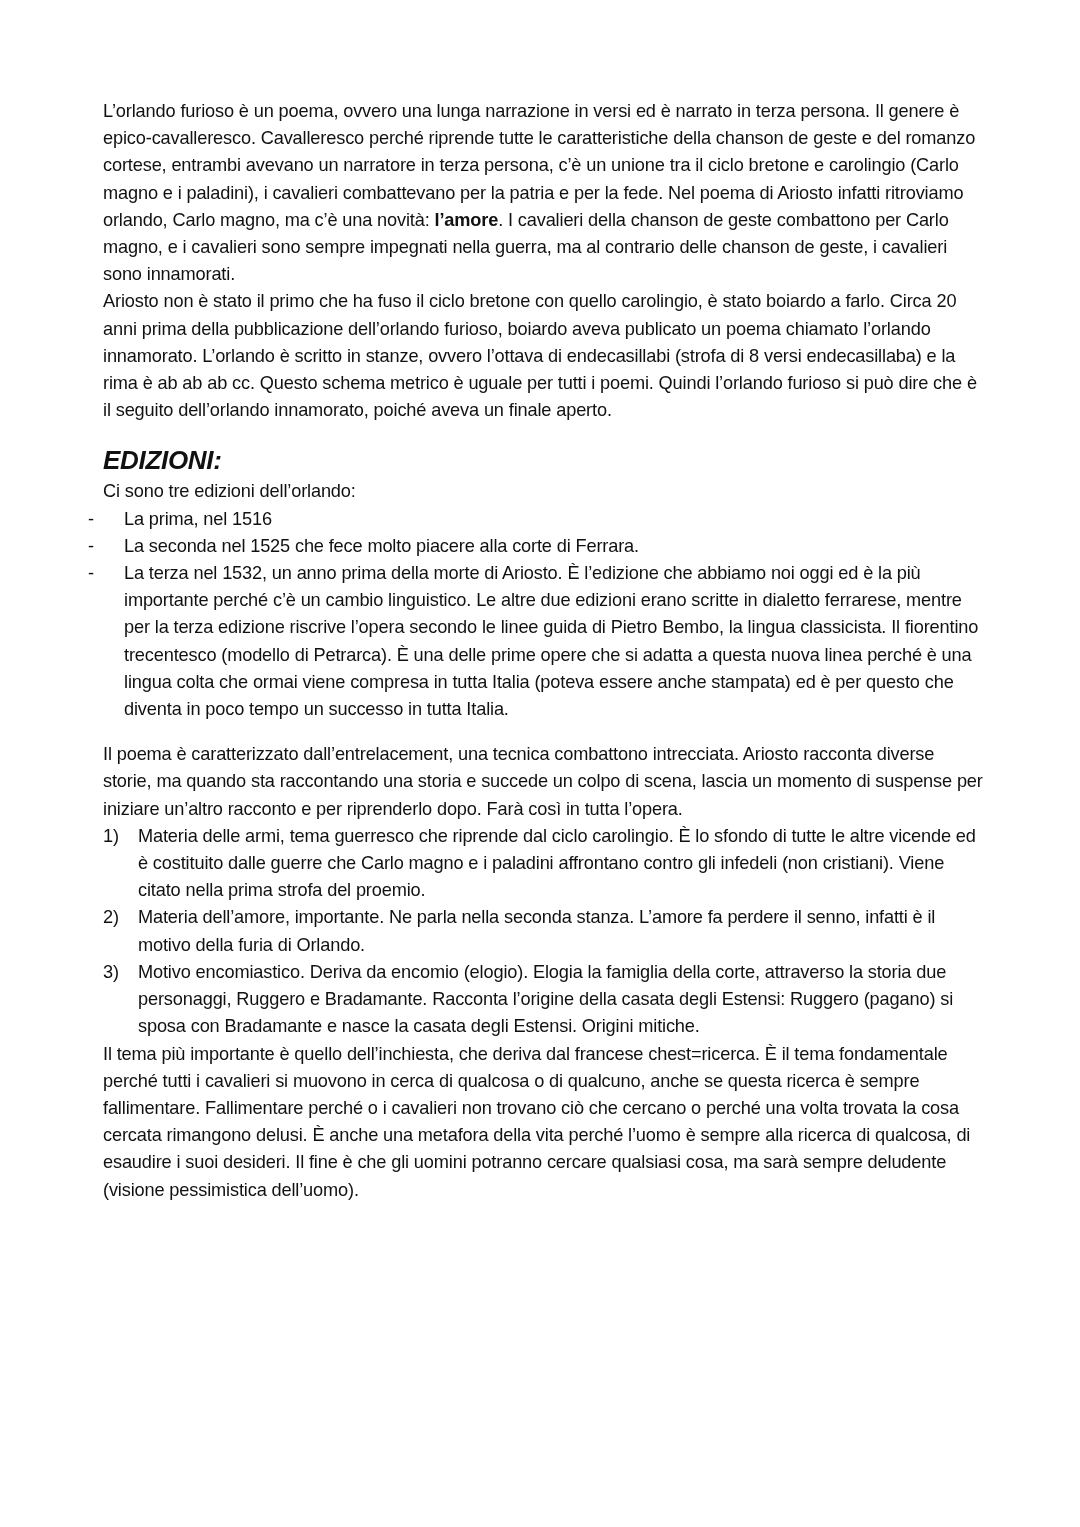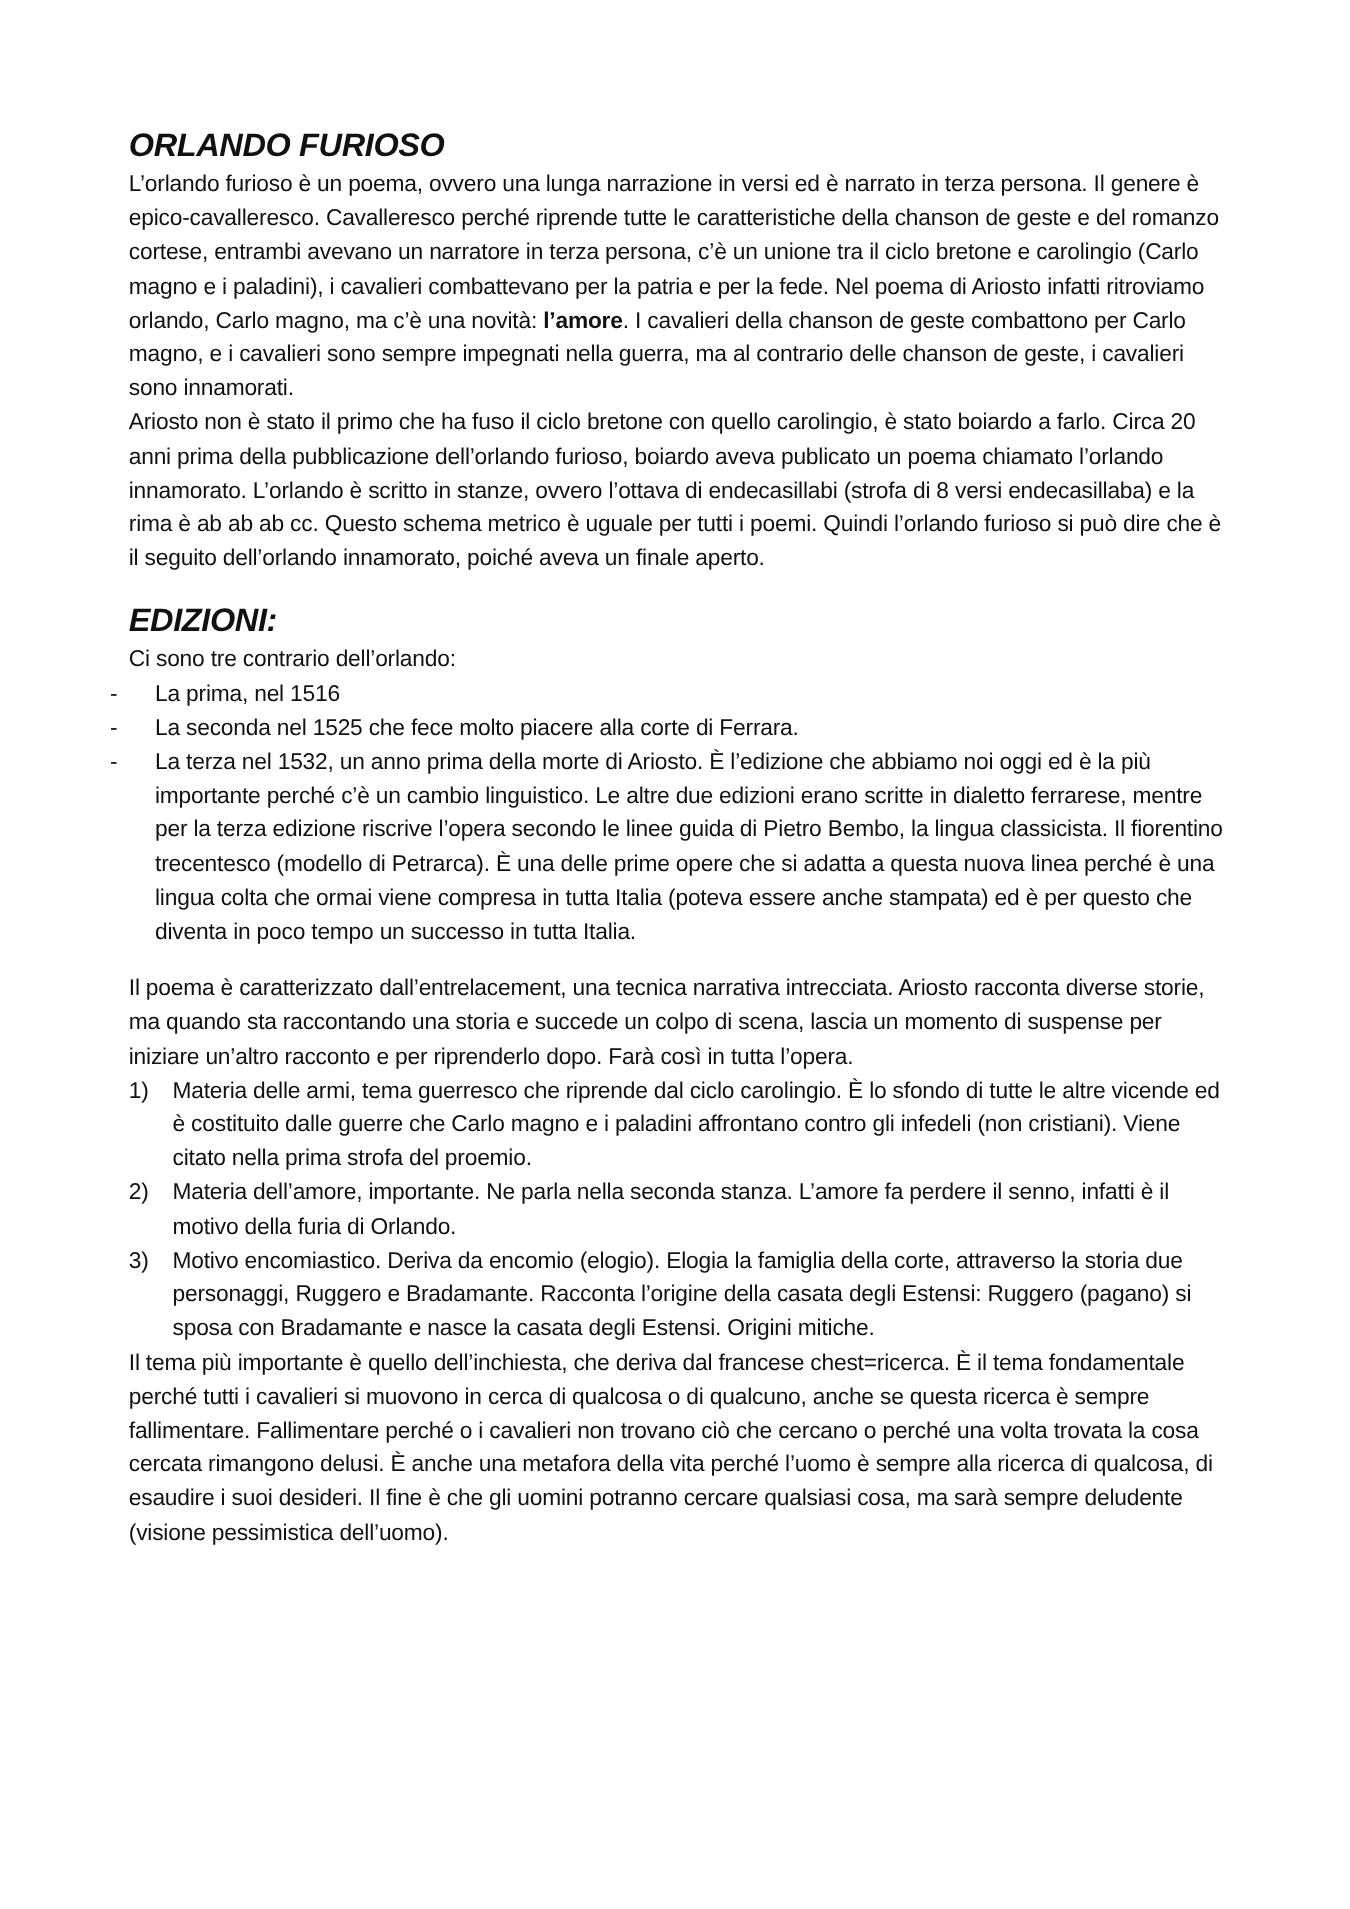--- a/index.html
+++ b/index.html
@@ -28,41 +28,40 @@
   ol.num li { position: relative; padding-left: 35px; }
   ol.num li .mark { position: absolute; left: 0; top: 0; width: 30px; }
   b { font-weight: bold; }
 </style>
 </head>
 <body>
 
 <div class="page">
 
   <section>
-    <h1>ORLANDO FURIOSO</h1>
     <p><span>L’orlando furioso è un poema, ovvero una lunga narrazione in versi ed è narrato in terza persona. Il genere è epico-cavalleresco. Cavalleresco perché riprende tutte le caratteristiche della chanson de geste e del romanzo cortese, entrambi avevano un narratore in terza persona, c’è un unione tra  il ciclo bretone e carolingio (Carlo magno e i paladini), i cavalieri combattevano per la patria e per la fede. Nel poema di Ariosto infatti ritroviamo orlando, Carlo magno, ma c’è una novità: </span><b>l’amore</b><span>. I cavalieri della chanson de geste combattono per Carlo magno, e i cavalieri sono sempre impegnati nella guerra, ma al contrario delle chanson de geste, i cavalieri sono innamorati.</span></p>
     <p>Ariosto non è stato il primo che ha fuso il ciclo bretone con quello carolingio, è stato boiardo a farlo. Circa 20 anni prima della pubblicazione dell’orlando furioso, boiardo aveva publicato un poema chiamato l’orlando innamorato. L’orlando è scritto in stanze, ovvero l’ottava di endecasillabi (strofa di 8 versi endecasillaba) e la rima è ab ab ab cc. Questo schema metrico è uguale per tutti i poemi. Quindi l’orlando furioso si può dire che è il seguito dell’orlando innamorato, poiché aveva un finale aperto.</p>
   </section>
 
   <div class="sec-gap"></div>
 
   <section>
     <h1>EDIZIONI:</h1>
-    <p>Ci sono tre contrario dell’orlando:</p>
+    <p>Ci sono tre edizioni dell’orlando:</p>
     <ul class="dash">
       <li><span class="mark">-</span><span>La prima, nel 1516</span></li>
       <li><span class="mark">-</span><span>La seconda nel 1525 che fece molto piacere alla corte di Ferrara.</span></li>
       <li><span class="mark">-</span><span>La terza nel 1532, un anno prima della morte di Ariosto. È l’edizione che abbiamo noi oggi ed è la più importante perché c’è un cambio linguistico. Le altre due edizioni erano scritte in dialetto ferrarese, mentre per la terza edizione riscrive l’opera secondo le linee guida di Pietro Bembo, la lingua classicista. Il fiorentino trecentesco (modello di Petrarca). È una delle prime opere che si adatta a questa nuova linea perché è una lingua colta che ormai viene compresa in tutta Italia (poteva essere anche stampata) ed è per questo che diventa in poco tempo un successo in tutta Italia.</span></li>
     </ul>
   </section>
 
   <div class="sec-gap"></div>
 
   <section>
-    <p>Il poema è caratterizzato dall’entrelacement, una tecnica narrativa intrecciata. Ariosto racconta diverse storie, ma quando sta raccontando una storia e succede un colpo di scena, lascia un momento di suspense per iniziare un’altro racconto e per riprenderlo dopo. Farà così in tutta l’opera.</p>
+    <p>Il poema è caratterizzato dall’entrelacement, una tecnica combattono intrecciata. Ariosto racconta diverse storie, ma quando sta raccontando una storia e succede un colpo di scena, lascia un momento di suspense per iniziare un’altro racconto e per riprenderlo dopo. Farà così in tutta l’opera.</p>
     <ol class="num">
       <li><span class="mark">1)</span><span>Materia delle armi, tema guerresco che riprende dal ciclo carolingio. È lo sfondo di tutte le altre vicende ed è costituito dalle guerre che Carlo magno e i paladini affrontano contro gli infedeli (non cristiani). Viene citato nella prima strofa del proemio.</span></li>
       <li><span class="mark">2)</span><span>Materia dell’amore, importante. Ne parla nella seconda stanza. L’amore fa perdere il senno, infatti è il motivo della furia di Orlando.</span></li>
       <li><span class="mark">3)</span><span>Motivo encomiastico. Deriva da encomio (elogio). Elogia la famiglia della corte, attraverso la storia due personaggi, Ruggero e Bradamante. Racconta l’origine della casata degli Estensi: Ruggero (pagano) si sposa con Bradamante e nasce la casata degli Estensi. Origini mitiche.</span></li>
     </ol>
     <p>Il tema più importante è quello dell’inchiesta, che deriva dal francese chest=ricerca. È il tema fondamentale perché tutti i cavalieri si muovono in cerca di qualcosa o di qualcuno, anche se questa ricerca è sempre fallimentare. Fallimentare perché o i cavalieri non trovano ciò che cercano o perché una volta trovata la cosa cercata rimangono delusi. È anche una metafora della vita perché l’uomo è sempre alla ricerca di qualcosa, di esaudire i suoi desideri. Il fine è che gli uomini potranno cercare qualsiasi cosa, ma sarà sempre deludente (visione pessimistica dell’uomo).</p>
   </section>
 
 </div>
 

